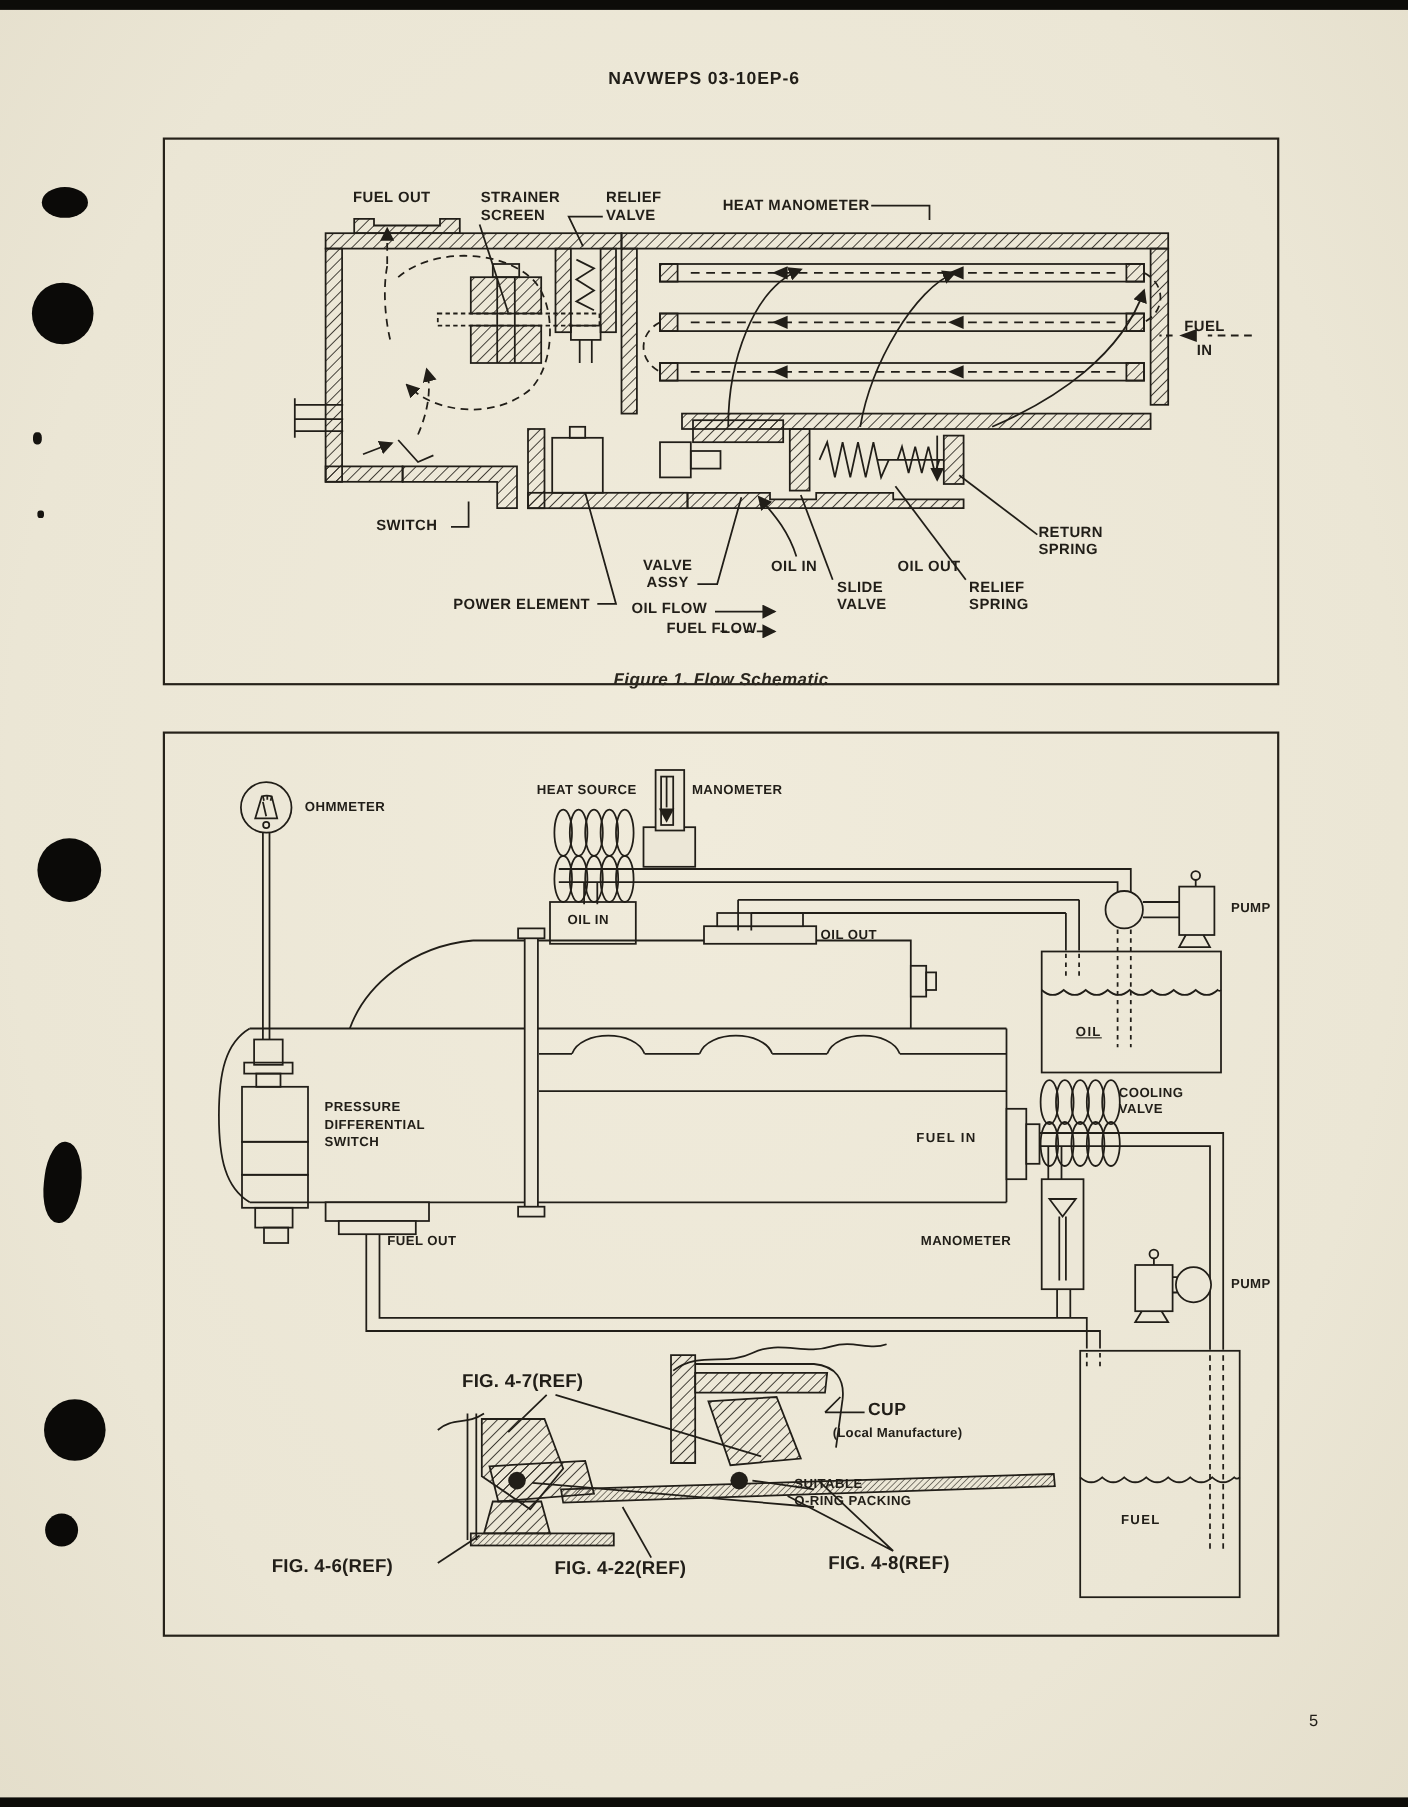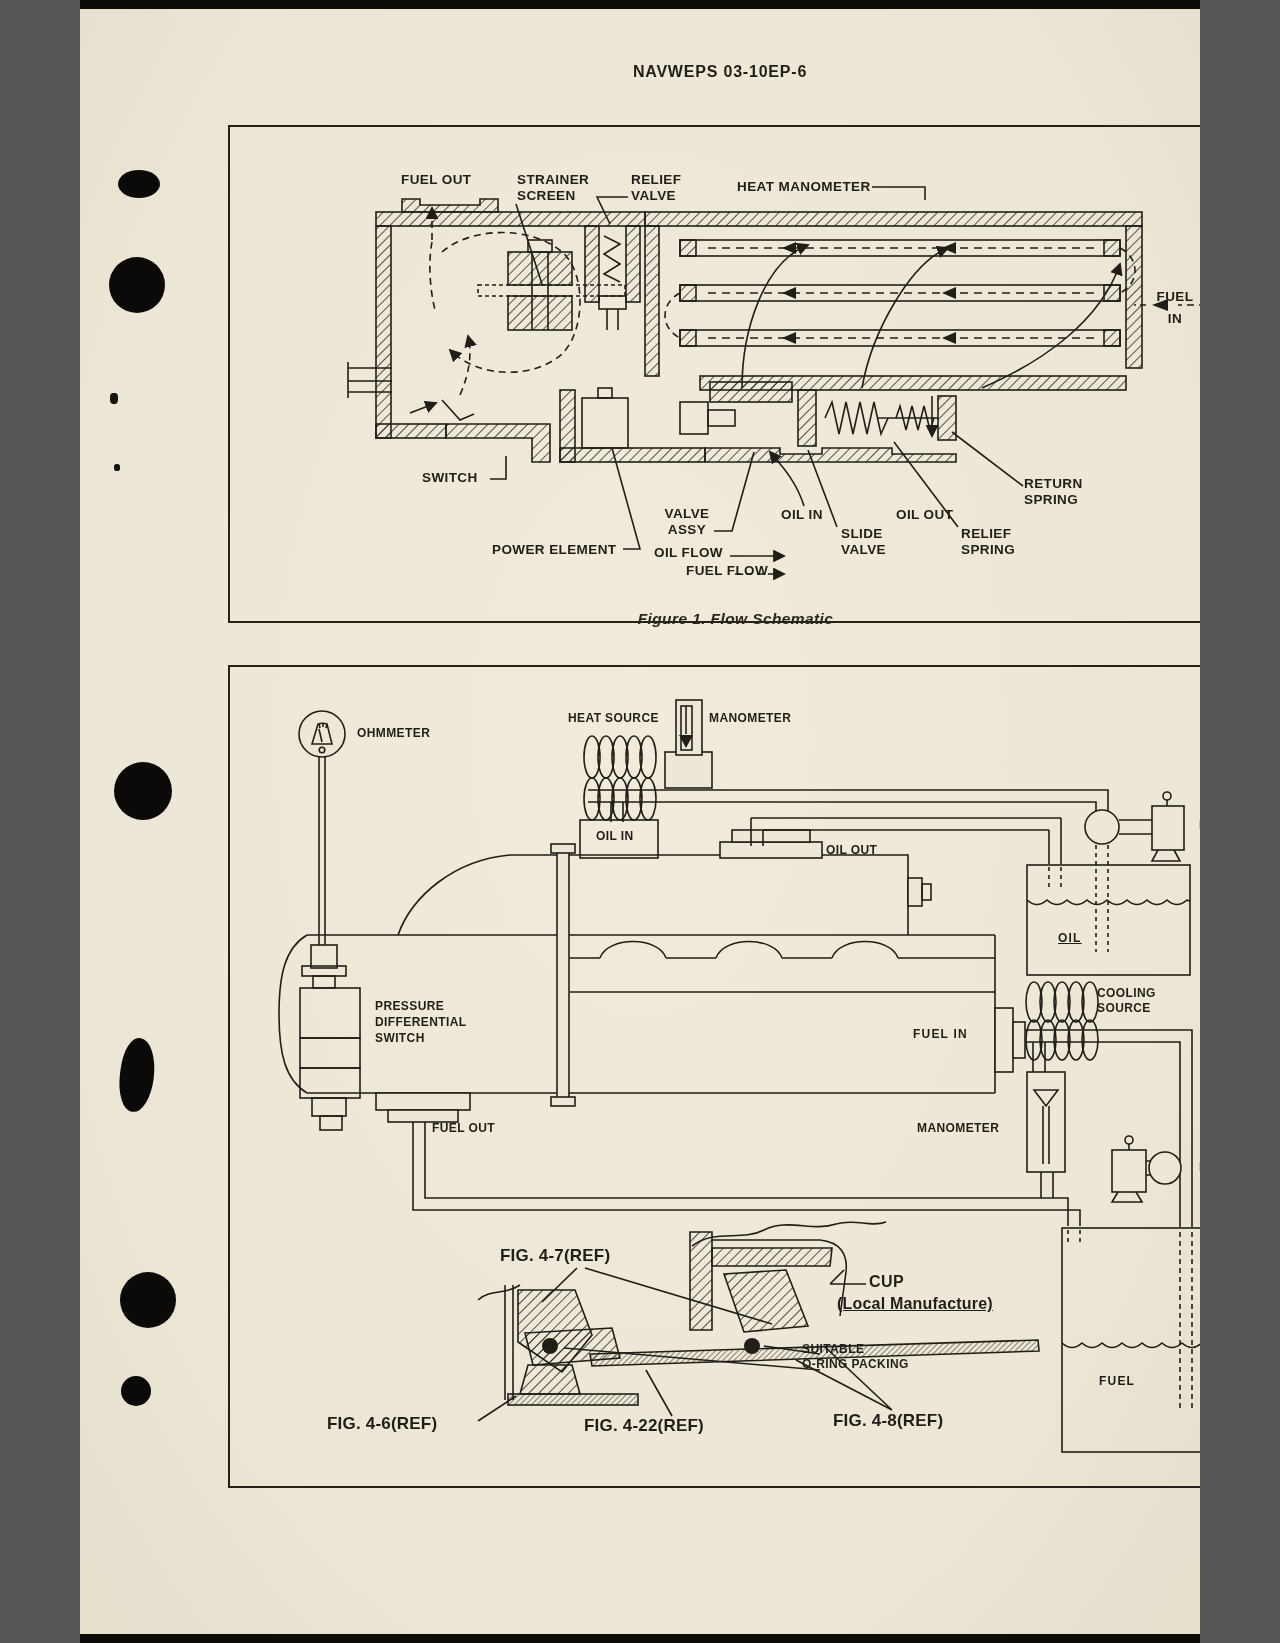--- a/index.html
+++ b/index.html
@@ -1,33 +1,33 @@
 <!DOCTYPE html>
 <html><head>
 <meta charset="utf-8">
 <style>
   html,body{margin:0;padding:0;background:#555;}
-  .page{position:relative;width:1120px;height:1643px;margin:0 auto;
+  .page{position:relative;width:1280px;height:1643px;margin:0 auto;
         background:#ece7d7;
         background-image:radial-gradient(ellipse at 50% 45%, #f0ebdb 0%, #ebe6d5 70%, #e4decb 100%);
         overflow:hidden;font-family:"Liberation Sans",sans-serif;color:#211e18;}
   .scanbar{position:absolute;left:0;width:100%;background:#0d0c09;}
   .hole{position:absolute;background:#0b0a08;border-radius:50%;}
   .speck{position:absolute;background:#161410;border-radius:40%;}
   .hdr{position:absolute;left:0;width:1280px;text-align:center;
        font:700 16px "Liberation Sans",sans-serif;letter-spacing:.8px;}
   .frame{position:absolute;border:2px solid #26221a;}
   .caption{position:absolute;left:148px;width:1015px;text-align:center;
            font:italic 700 15.5px "Liberation Sans",sans-serif;letter-spacing:.4px;color:#2a261e;}
   .pagenum{position:absolute;font:400 15px "Liberation Sans",sans-serif;}
   .lbl{position:absolute;font:700 13.5px/1.18 "Liberation Sans",sans-serif;
        letter-spacing:.4px;color:#211e18;white-space:pre-line;}
   .lbl2{font-size:12px;line-height:1.22;}
   .ref{font-size:17px;letter-spacing:.2px;}
-  .small{font-size:16px;letter-spacing:.2px;text-decoration:underline;}
+  .small{font-size:12px;letter-spacing:.2px;}
   .ctr{text-align:center;}
   .wide{letter-spacing:1.2px;}
   svg{position:absolute;}
 </style>
 </head>
 <body>
 
 <div class="page">
 
   <div class="scanbar" style="top:0;height:9px;"></div>
@@ -361,21 +361,21 @@
   <div class="lbl lbl2" style="left:629px;top:711px;">MANOMETER</div>
   <div class="lbl lbl2" style="left:516px;top:829px;">OIL IN</div>
   <div class="lbl lbl2" style="left:746px;top:843px;">OIL OUT</div>
   <div class="lbl lbl2" style="left:1119px;top:818px;">PUMP</div>
   <div class="lbl lbl2 wide" style="left:978px;top:931px;text-decoration:underline;">OIL</div>
   <div class="lbl lbl2" style="left:295px;top:998px;line-height:1.35;">PRESSURE
 DIFFERENTIAL
 SWITCH</div>
   <div class="lbl lbl2 wide" style="left:833px;top:1027px;">FUEL IN</div>
   <div class="lbl lbl2" style="left:1017px;top:986px;">COOLING
-SOURCE</div>
+VALVE</div>
   <div class="lbl lbl2" style="left:837px;top:1121px;">MANOMETER</div>
   <div class="lbl lbl2" style="left:352px;top:1121px;">FUEL OUT</div>
   <div class="lbl lbl2" style="left:1119px;top:1160px;">PUMP</div>
   <div class="lbl lbl2 wide" style="left:1019px;top:1374px;">FUEL</div>
   <div class="lbl ref" style="left:420px;top:1246px;">FIG. 4-7(REF)</div>
   <div class="lbl lbl2" style="left:789px;top:1272px;font-size:16px;">CUP</div>
   <div class="lbl small" style="left:757px;top:1295px;">(Local Manufacture)</div>
   <div class="lbl lbl2" style="left:722px;top:1342px;">SUITABLE
 O-RING PACKING</div>
   <div class="lbl ref" style="left:247px;top:1414px;">FIG. 4-6(REF)</div>

